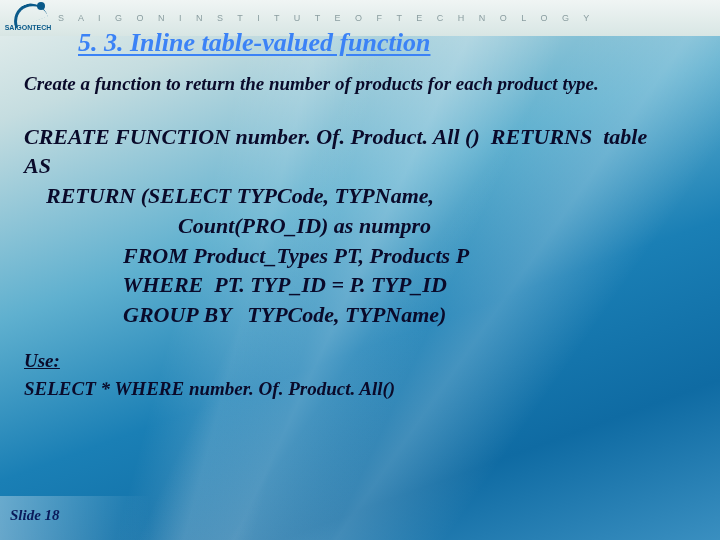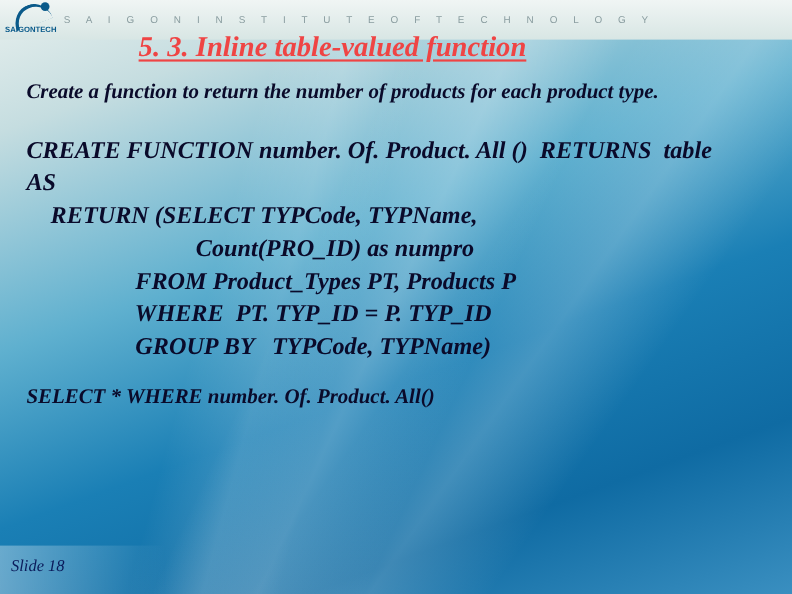--- a/index.html
+++ b/index.html
@@ -68,27 +68,26 @@
     font-size: 7px;
     color: #0a5a8a;
     font-weight: bold;
     font-family: Arial, sans-serif;
     margin-top: -2px;
   }
   .title {
     position: absolute;
     top: 28px;
     left: 78px;
-    color: #ef4444;
+    color: #3b82f6;
     font-weight: bold;
     font-style: italic;
     font-size: 26px;
     text-decoration: underline;
     text-underline-offset: 3px;
-    margin-left: 48px;
   }
   .content {
     position: absolute;
     top: 72px;
     left: 24px;
     right: 20px;
     color: #0a0a2a;
   }
   .intro {
     font-style: italic;
@@ -116,21 +115,21 @@
   .use-query {
     font-style: italic;
     font-weight: bold;
     font-size: 19px;
   }
   .footer {
     position: absolute;
     left: 10px;
     bottom: 16px;
     font-style: italic;
-    font-weight: normal;
+    font-weight: bold;
     color: #0a1a5a;
     font-size: 15px;
   }
   .footer-shine {
     position: absolute;
     left: 0; bottom: 0;
     width: 150px; height: 44px;
     background: linear-gradient(to right, rgba(255,255,255,0.35), rgba(255,255,255,0));
     pointer-events: none;
   }
@@ -155,17 +154,18 @@
 
 <div class="content">
   <div class="intro">Create a function to return the number of products for each product type.</div>
   <div class="code-block">CREATE FUNCTION number. Of. Product. All ()  RETURNS  table
 AS
     RETURN (SELECT TYPCode, TYPName,
                             Count(PRO_ID) as numpro
                   FROM Product_Types PT, Products P
                   WHERE  PT. TYP_ID = P. TYP_ID
                   GROUP BY   TYPCode, TYPName)</div>
+  <div class="use-label">Use:</div>
   <div class="use-query">SELECT  * WHERE number. Of. Product. All()</div>
 </div>
 
 <div class="footer-shine"></div>
 <div class="footer">Slide 18</div>
 
 </body></html>

